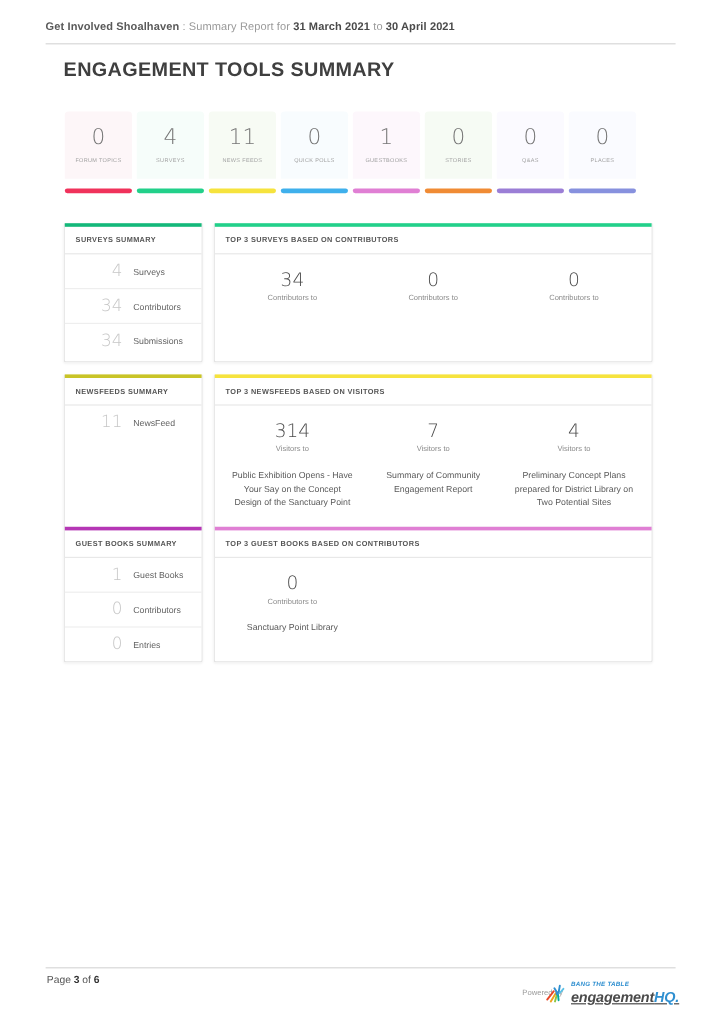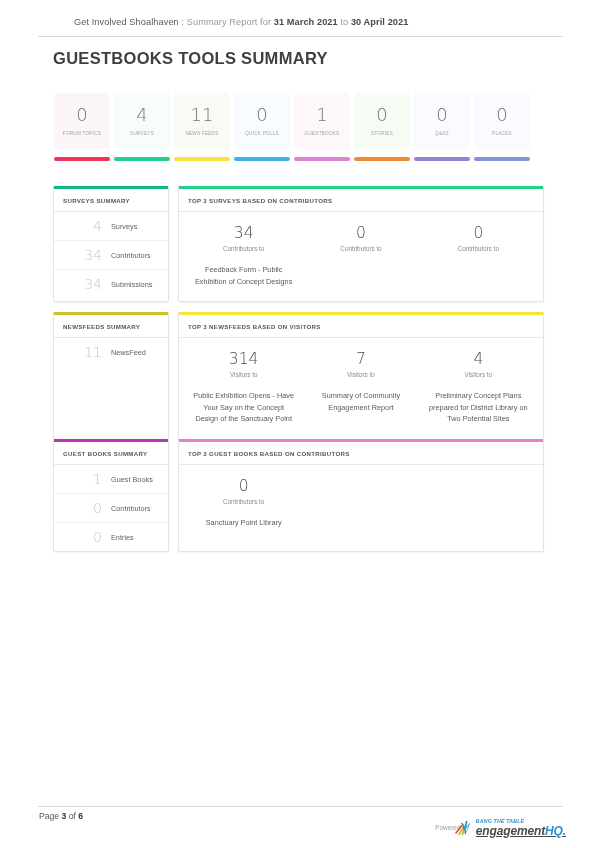--- a/index.html
+++ b/index.html
@@ -28,23 +28,22 @@
   .report-header {
     position: absolute;
     left: 38px;
     top: 17px;
     width: 525px;
     font-size: 9.2px;
     letter-spacing: .01em;
     white-space: nowrap;
   }
   .report-header .site {
-    font-weight: normal;
+    font-weight: bold;
     color: #595959;
-    margin-left: 36px;
   }
   .report-header .light {
     color: #9a9a9a;
     font-weight: normal;
   }
   .report-header .date {
     font-weight: bold;
     color: #4a4a4a;
   }
   .header-rule {
@@ -266,21 +265,21 @@
 </head>
 <body>
 
 <div class="page">
 
   <div class="report-header">
     <span class="site">Get Involved Shoalhaven</span><span class="light"> : Summary Report for </span><span class="date">31 March 2021</span><span class="light"> to </span><span class="date">30 April 2021</span>
   </div>
   <div class="header-rule"></div>
 
-  <div class="page-title">GUESTBOOKS TOOLS SUMMARY</div>
+  <div class="page-title">ENGAGEMENT TOOLS SUMMARY</div>
 
   <div class="tiles" id="tiles">
       <div class="tile" style="background: rgb(253, 246, 248);">
         <div class="tile-value">0</div>
         <div class="tile-label">FORUM TOPICS</div>
         <div class="tile-bar" style="background:#f0325b"></div>
       </div>
       <div class="tile" style="background: rgb(246, 253, 250);">
         <div class="tile-value">4</div>
         <div class="tile-label">SURVEYS</div>
@@ -336,21 +335,20 @@
             <div class="sum-label">Submissions</div>
           </div>
         </div>
         <div class="sec-right" style="height: 116px;">
           <div class="topbar" style="background:#22d08a"></div>
           <div class="panel-title">TOP 3 SURVEYS BASED ON CONTRIBUTORS</div>
           <div class="stat-cols">
             <div class="stat-col">
               <div class="stat-num">34</div>
               <div class="stat-sub">Contributors to</div>
-              <div class="stat-name">Feedback Form - Public Exhibition of Concept Designs</div>
             </div>
             <div class="stat-col">
               <div class="stat-num">0</div>
               <div class="stat-sub">Contributors to</div>
             </div>
             <div class="stat-col">
               <div class="stat-num">0</div>
               <div class="stat-sub">Contributors to</div>
             </div>
           </div>

